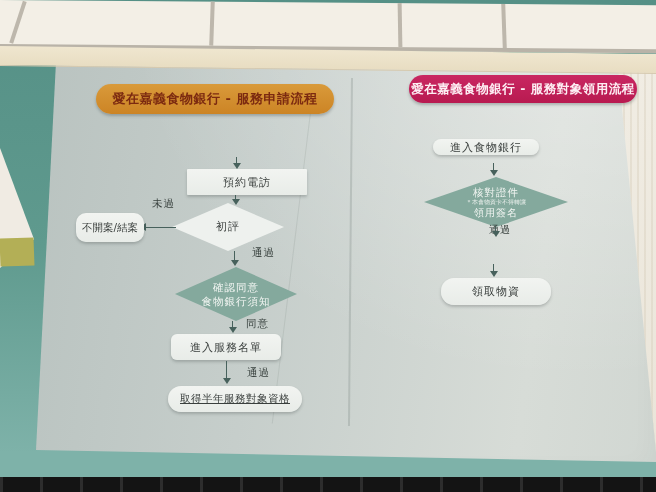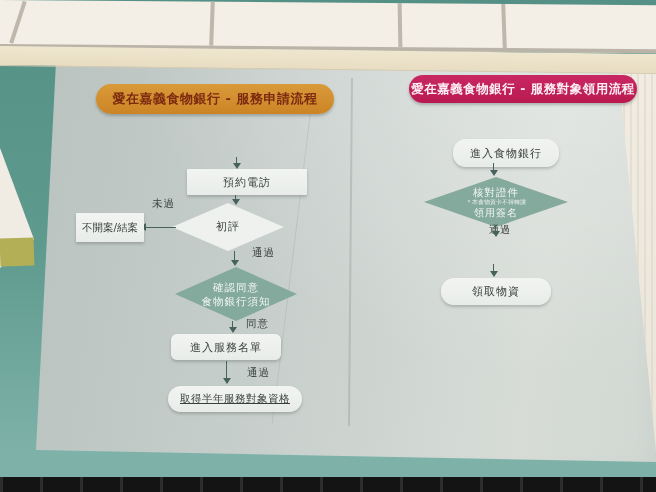--- a/index.html
+++ b/index.html
@@ -119,41 +119,41 @@
 
   <div class="arr-v" style="left:236px; top:157px; height:6px;"></div>
 
   <div class="node rect" style="left:187px; top:169px; width:120px; height:26px;">預約電訪</div>
   <div class="arr-v" style="left:235px; top:195px; height:4px;"></div>
 
   <div class="node diamond white" style="left:172px; top:203px; width:112px; height:48px;">初評</div>
 
   <div class="flabel" style="left:152px; top:197px;">未過</div>
   <div class="arr-h-left" style="left:146px; top:227px; width:30px;"></div>
-  <div class="node rect" style="left:76px; top:213px; width:68px; height:29px; font-size:10.5px; letter-spacing:0;">不開案/結案</div>
+  <div class="node rect" style="left:76px; top:213px; width:68px; height:29px; font-size:10.5px; letter-spacing:0;border-radius:10px;">不開案/結案</div>
 
   <div class="flabel" style="left:252px; top:246px;">通過</div>
   <div class="arr-v" style="left:234px; top:251px; height:9px;"></div>
 
   <div class="node diamond green multiline" style="left:175px; top:267px; width:122px; height:54px; font-size:10.5px;">確認同意
 食物銀行須知</div>
 
   <div class="flabel" style="left:246px; top:317px;">同意</div>
   <div class="arr-v" style="left:232px; top:321px; height:6px;"></div>
 
   <div class="node rect" style="left:171px; top:334px; width:110px; height:26px;border-radius:6px;">進入服務名單</div>
 
   <div class="flabel" style="left:247px; top:366px;">通過</div>
   <div class="arr-v" style="left:226px; top:361px; height:17px;"></div>
 
   <div class="node pill" style="left:168px; top:386px; width:134px; height:26px; font-size:10.5px; letter-spacing:.5px;text-decoration:underline;">取得半年服務對象資格</div>
 
   <div class="badge magenta">愛在嘉義食物銀行 - 服務對象領用流程</div>
 
-  <div class="node pill" style="left:453px; top:139px; width:106px; height:28px;">進入食物銀行</div>
+  <div class="node pill" style="left:433px; top:139px; width:106px; height:16px;">進入食物銀行</div>
   <div class="arr-v" style="left:493px; top:163px; height:7px;"></div>
 
   <div class="node diamond green" style="left:424px; top:177px; width:144px; height:50px; font-size:10.5px;">
     <span>核對證件</span>
     <span class="note">＊本會物資卡不得轉讓</span>
     <span class="sub">領用簽名</span>
   </div>
 
   <div class="flabel" style="left:489px; top:223px; font-size:10px;">通過</div>
   <div class="arr-v" style="left:495px; top:227px; height:4px;"></div>

